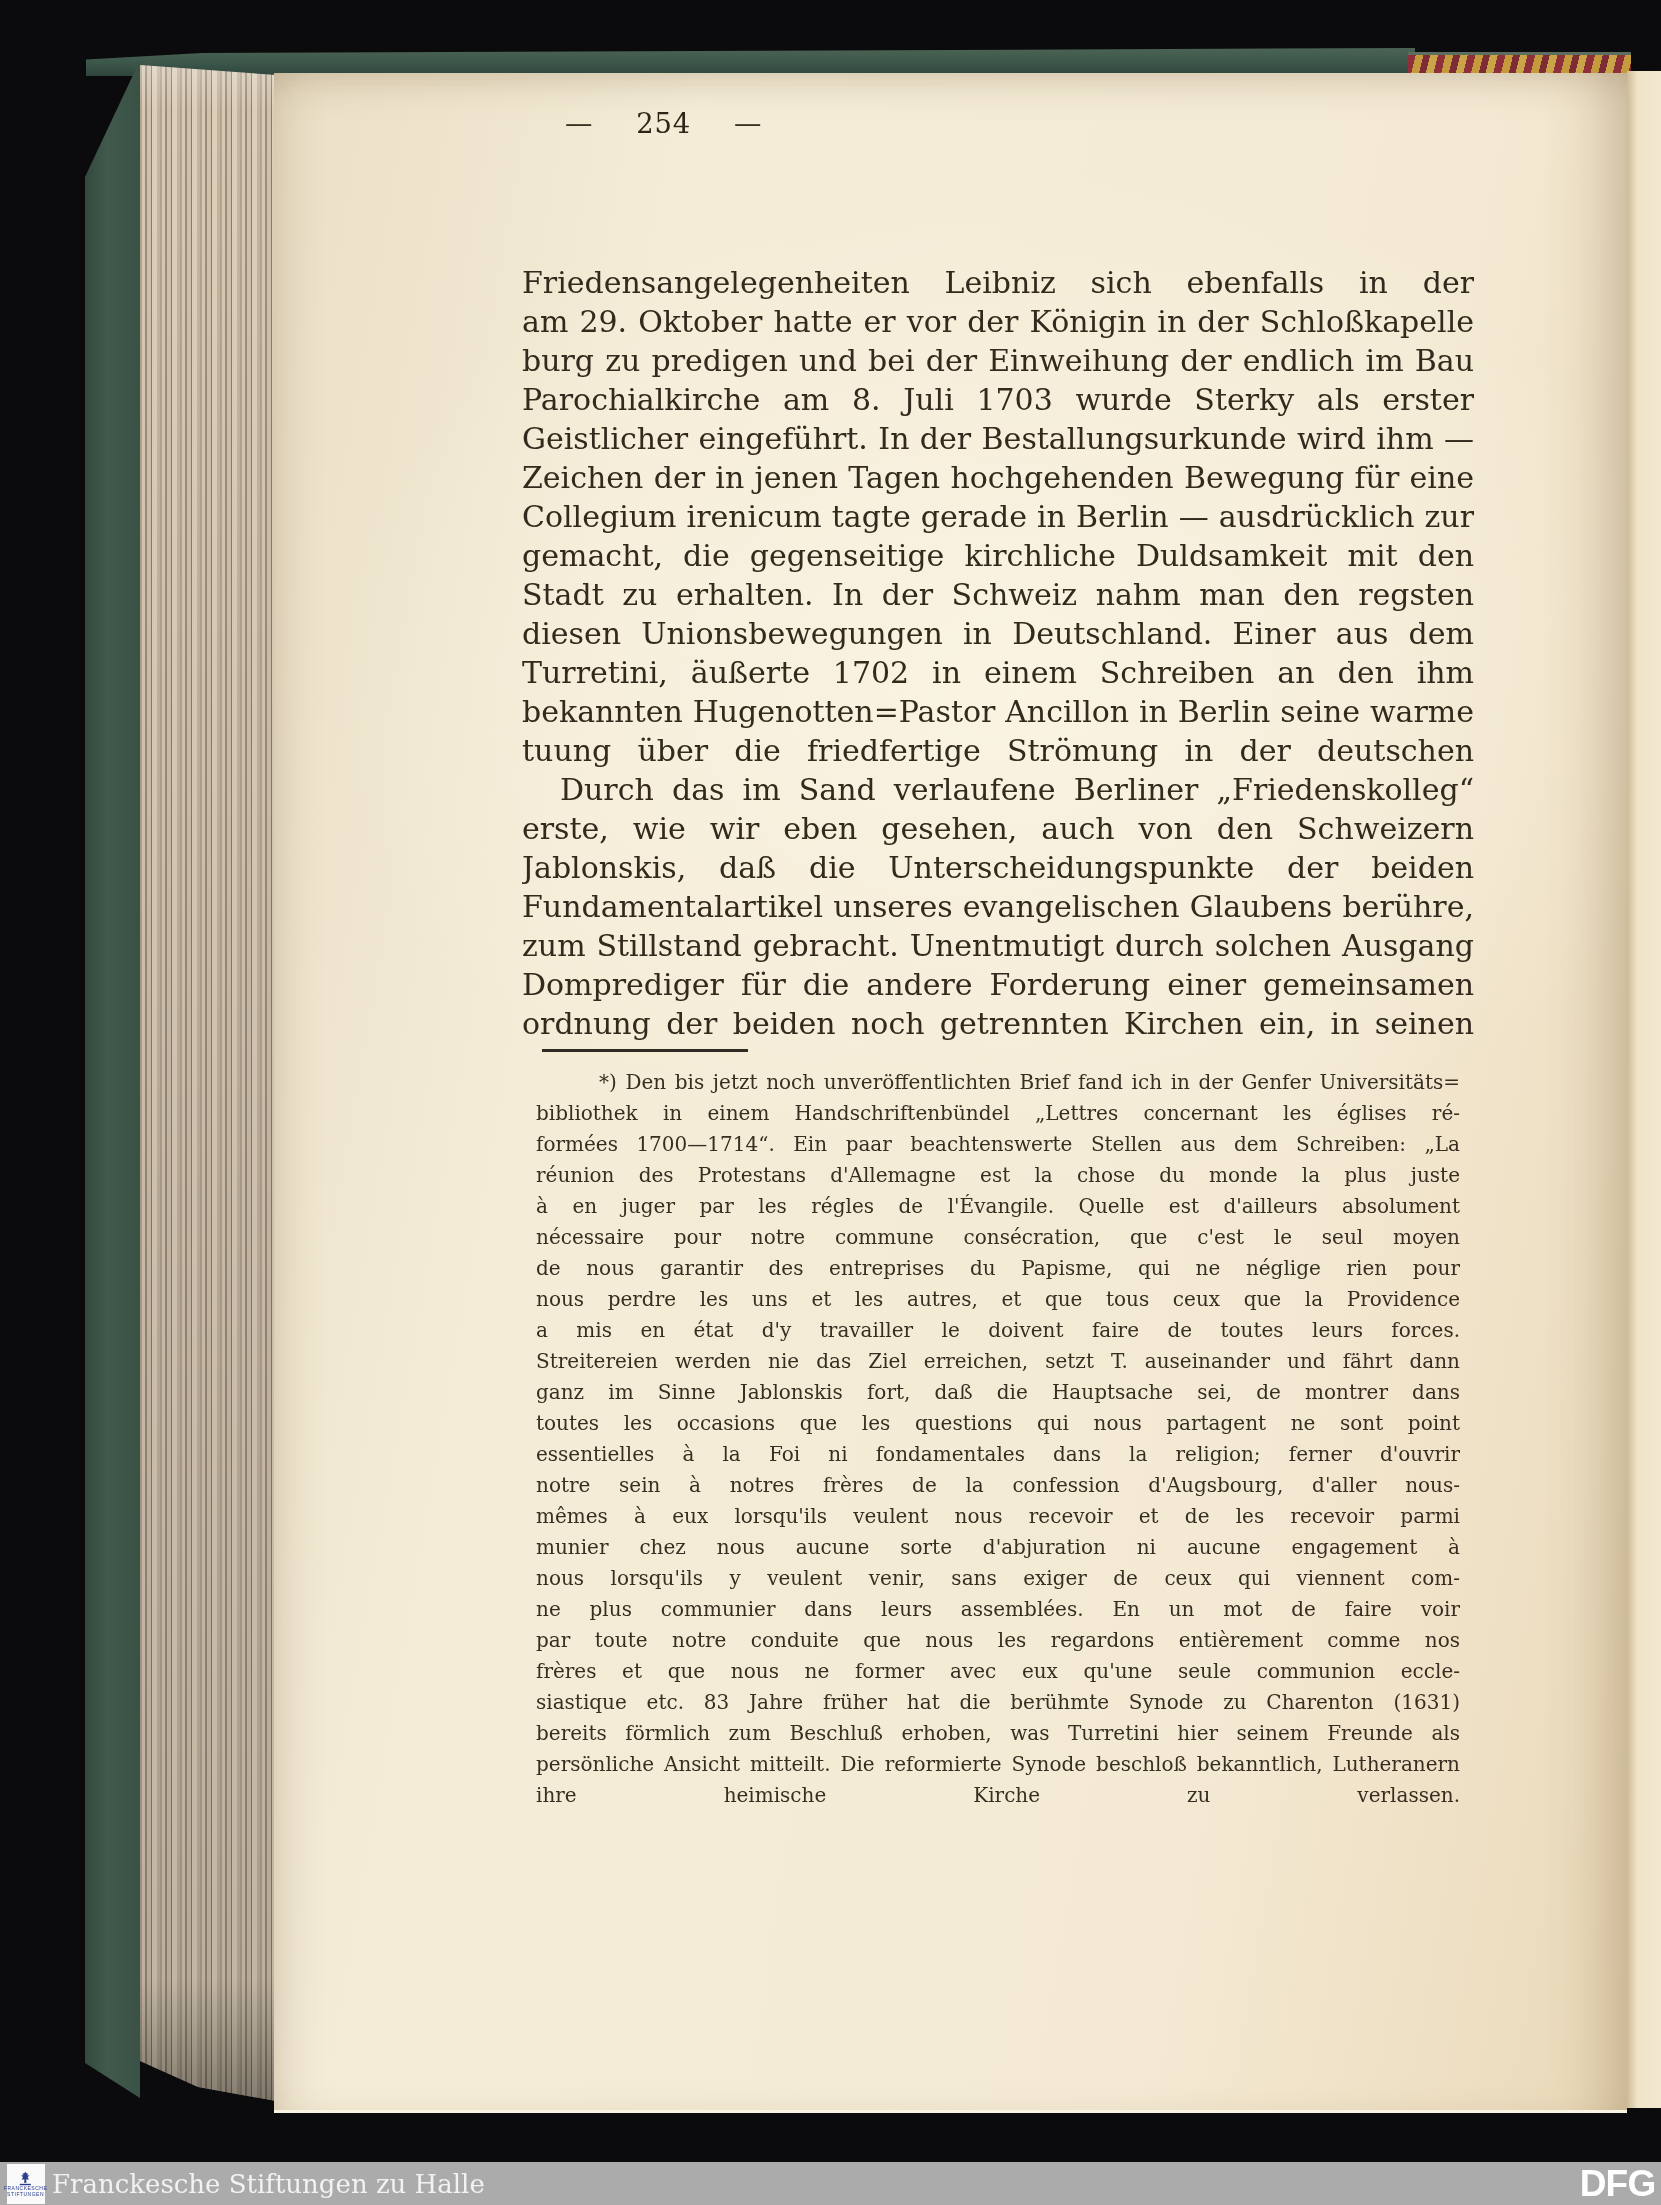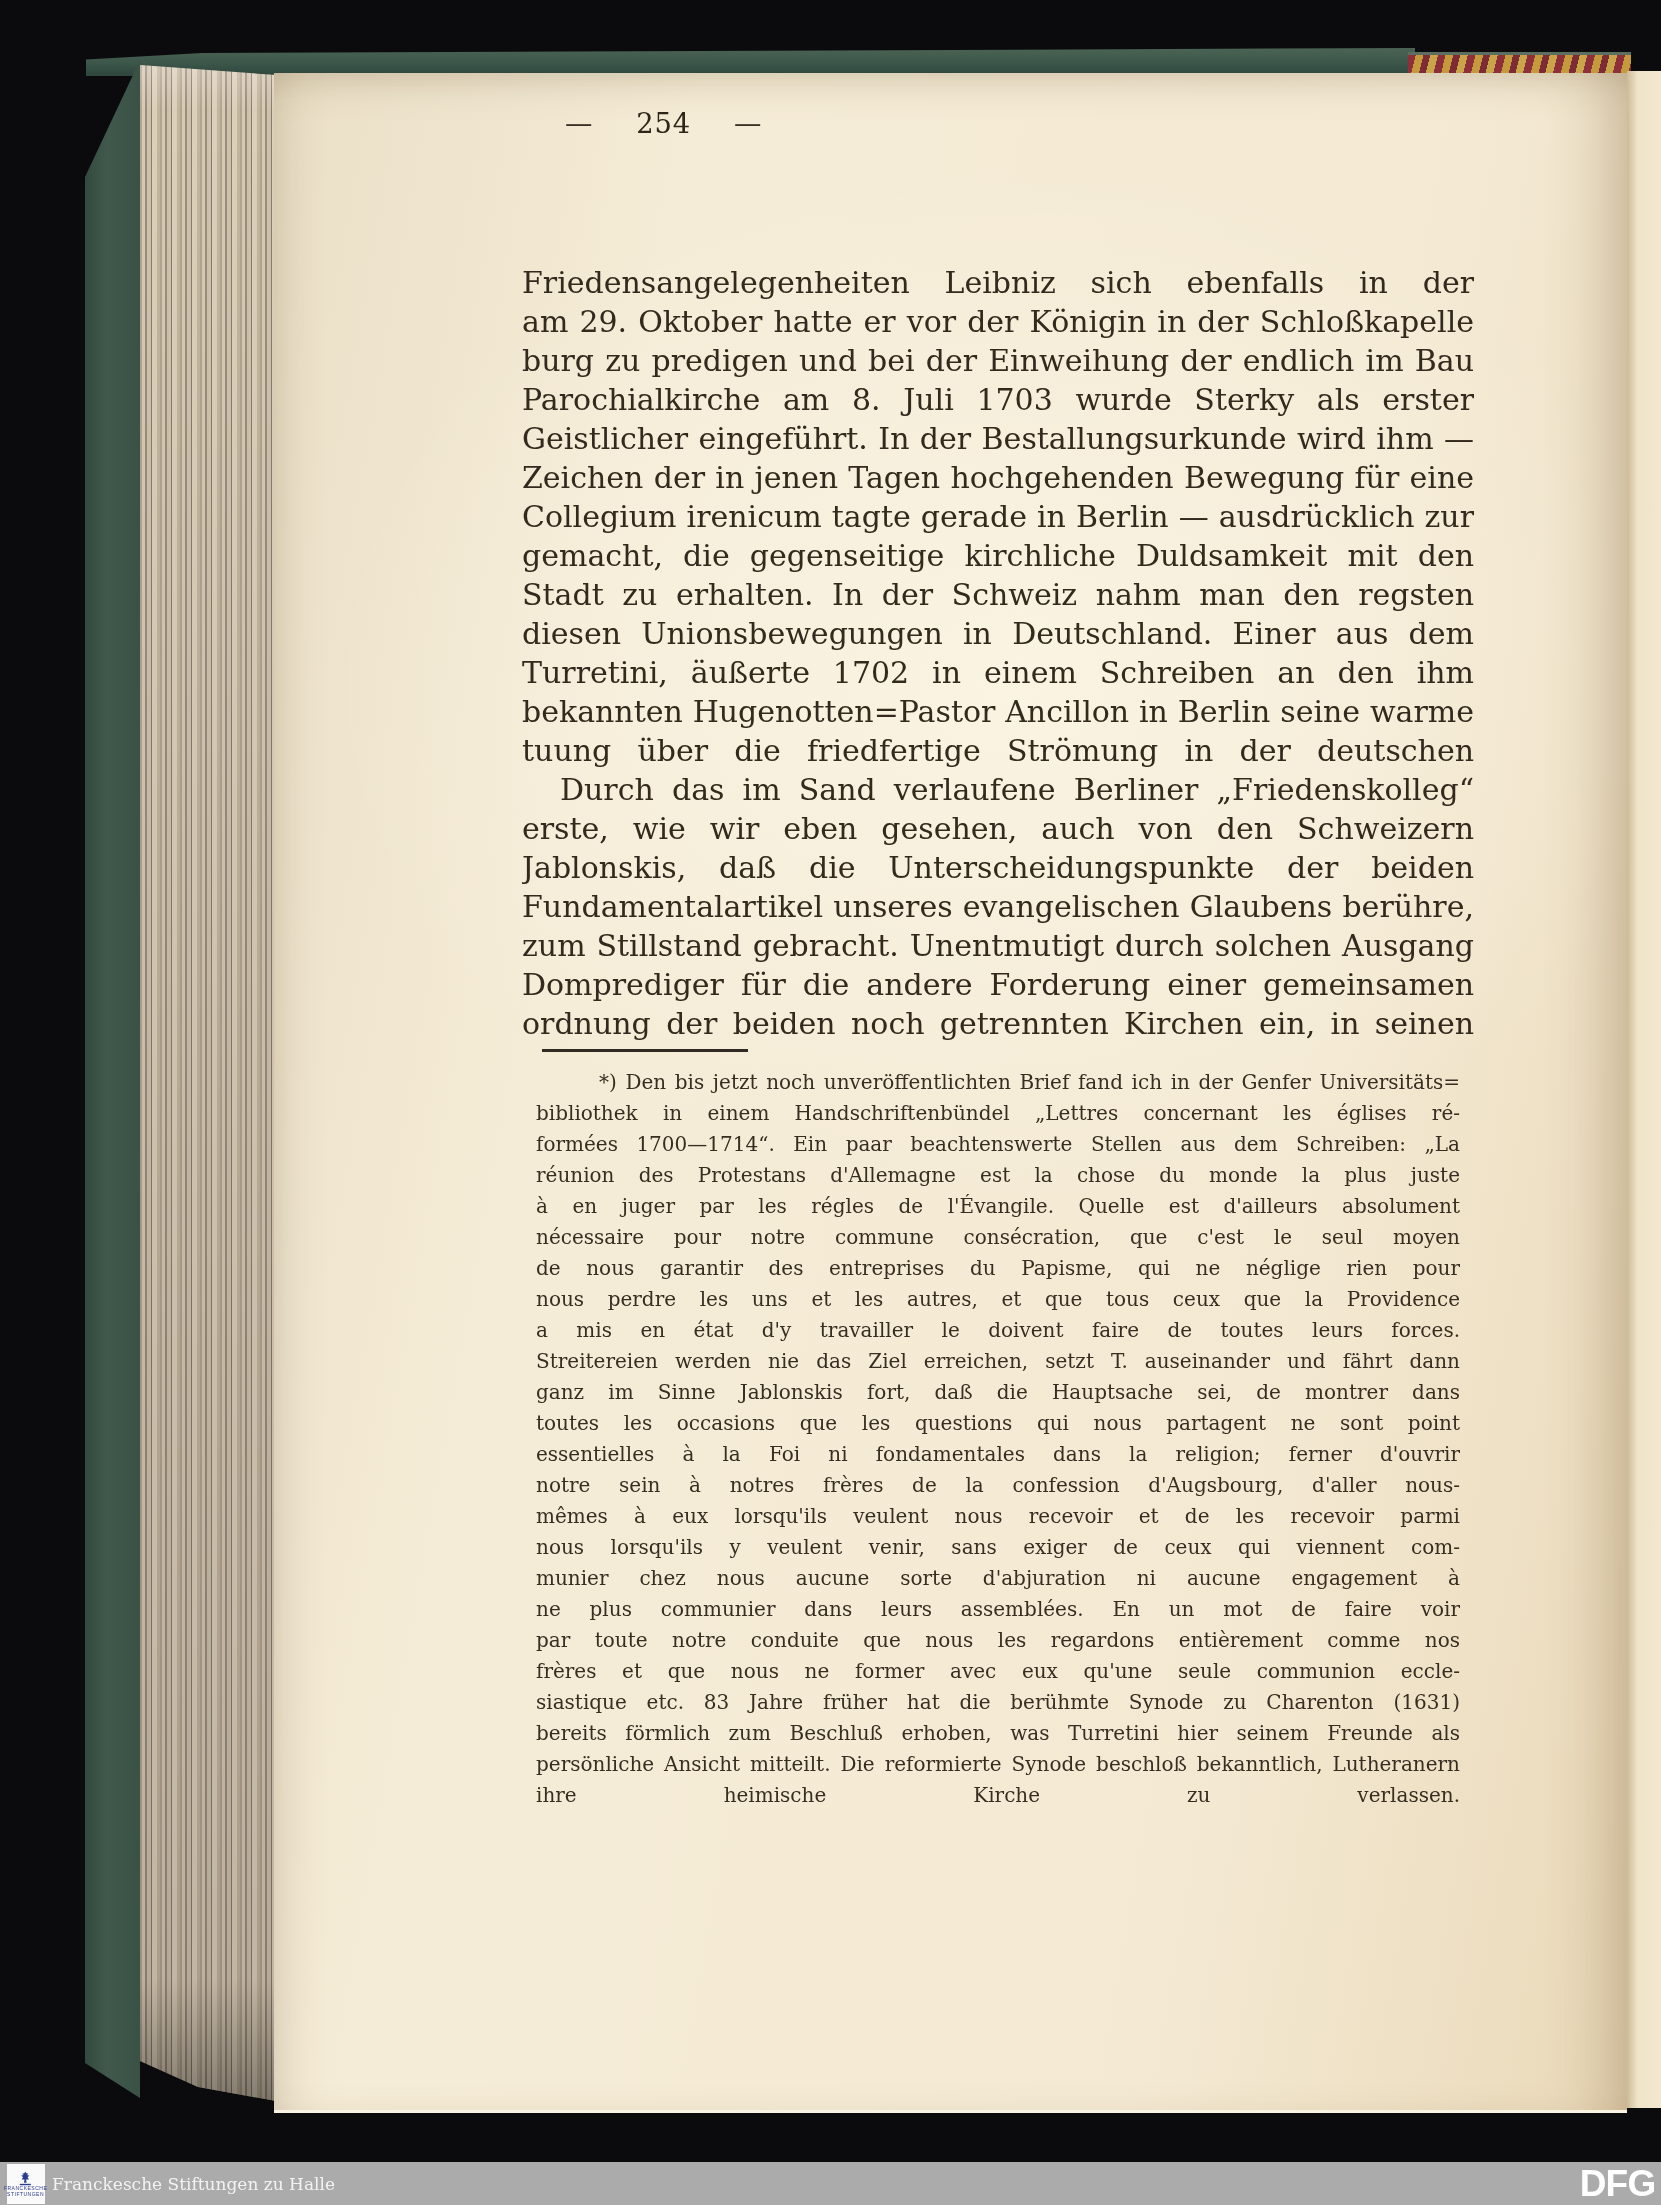--- a/index.html
+++ b/index.html
@@ -82,21 +82,21 @@
     position:absolute;left:6.6px;top:1.7px;width:38px;height:40px;background:#fafafa;
     display:flex;flex-direction:column;align-items:center;justify-content:center;
   }
   .logo-box svg{width:16.6px;height:16.6px;fill:#2b3c8c;}
   .logo-caption{
     font-family:"Liberation Sans", sans-serif;font-size:5px;line-height:5.8px;
     color:#2b3c8c;letter-spacing:0.5px;text-align:center;white-space:nowrap;
   }
   .footer-label{
     position:absolute;left:52px;top:0;height:43px;line-height:45px;
-    font-family:"DejaVu Serif", serif;font-size:17px;color:#f2f2f2;
+    font-family:"DejaVu Serif", serif;font-size:26px;color:#f2f2f2;
   }
   .dfg-logo{
     position:absolute;right:6.6px;top:1.7px;height:40px;line-height:40px;
     font-family:"Liberation Sans", sans-serif;font-weight:bold;
     font-size:37px;color:#ffffff;letter-spacing:-0.8px;
   }
 </style>
 </head>
 <body>
 
@@ -152,22 +152,22 @@
       <div class="tline">nécessaire pour notre commune consécration, que c'est le seul moyen</div>
       <div class="tline">de nous garantir des entreprises du Papisme, qui ne néglige rien pour</div>
       <div class="tline">nous perdre les uns et les autres, et que tous ceux que la Providence</div>
       <div class="tline">a mis en état d'y travailler le doivent faire de toutes leurs forces.</div>
       <div class="tline">Streitereien werden nie das Ziel erreichen, setzt T. auseinander und fährt dann</div>
       <div class="tline">ganz im Sinne Jablonskis fort, daß die Hauptsache sei, de montrer dans</div>
       <div class="tline">toutes les occasions que les questions qui nous partagent ne sont point</div>
       <div class="tline">essentielles à la Foi ni fondamentales dans la religion; ferner d'ouvrir</div>
       <div class="tline">notre sein à notres frères de la confession d'Augsbourg, d'aller nous-</div>
       <div class="tline">mêmes à eux lorsqu'ils veulent nous recevoir et de les recevoir parmi</div>
+      <div class="tline">munier chez nous aucune sorte d'abjuration ni aucune engagement à</div>
       <div class="tline">nous lorsqu'ils y veulent venir, sans exiger de ceux qui viennent com-</div>
-      <div class="tline">munier chez nous aucune sorte d'abjuration ni aucune engagement à</div>
       <div class="tline">ne plus communier dans leurs assemblées.  En un mot de faire voir</div>
       <div class="tline">par toute notre conduite que nous les regardons entièrement comme nos</div>
       <div class="tline">frères et que nous ne former avec eux qu'une seule communion eccle-</div>
       <div class="tline">siastique etc.  83 Jahre früher hat die berühmte Synode zu Charenton (1631)</div>
       <div class="tline">bereits förmlich zum Beschluß erhoben, was Turretini hier seinem Freunde als</div>
       <div class="tline">persönliche Ansicht mitteilt.  Die reformierte Synode beschloß bekanntlich, Lutheranern</div>
       <div class="tline last">ihre heimische Kirche zu verlassen.</div>
     </div>
 
   <div class="footer-bar">

